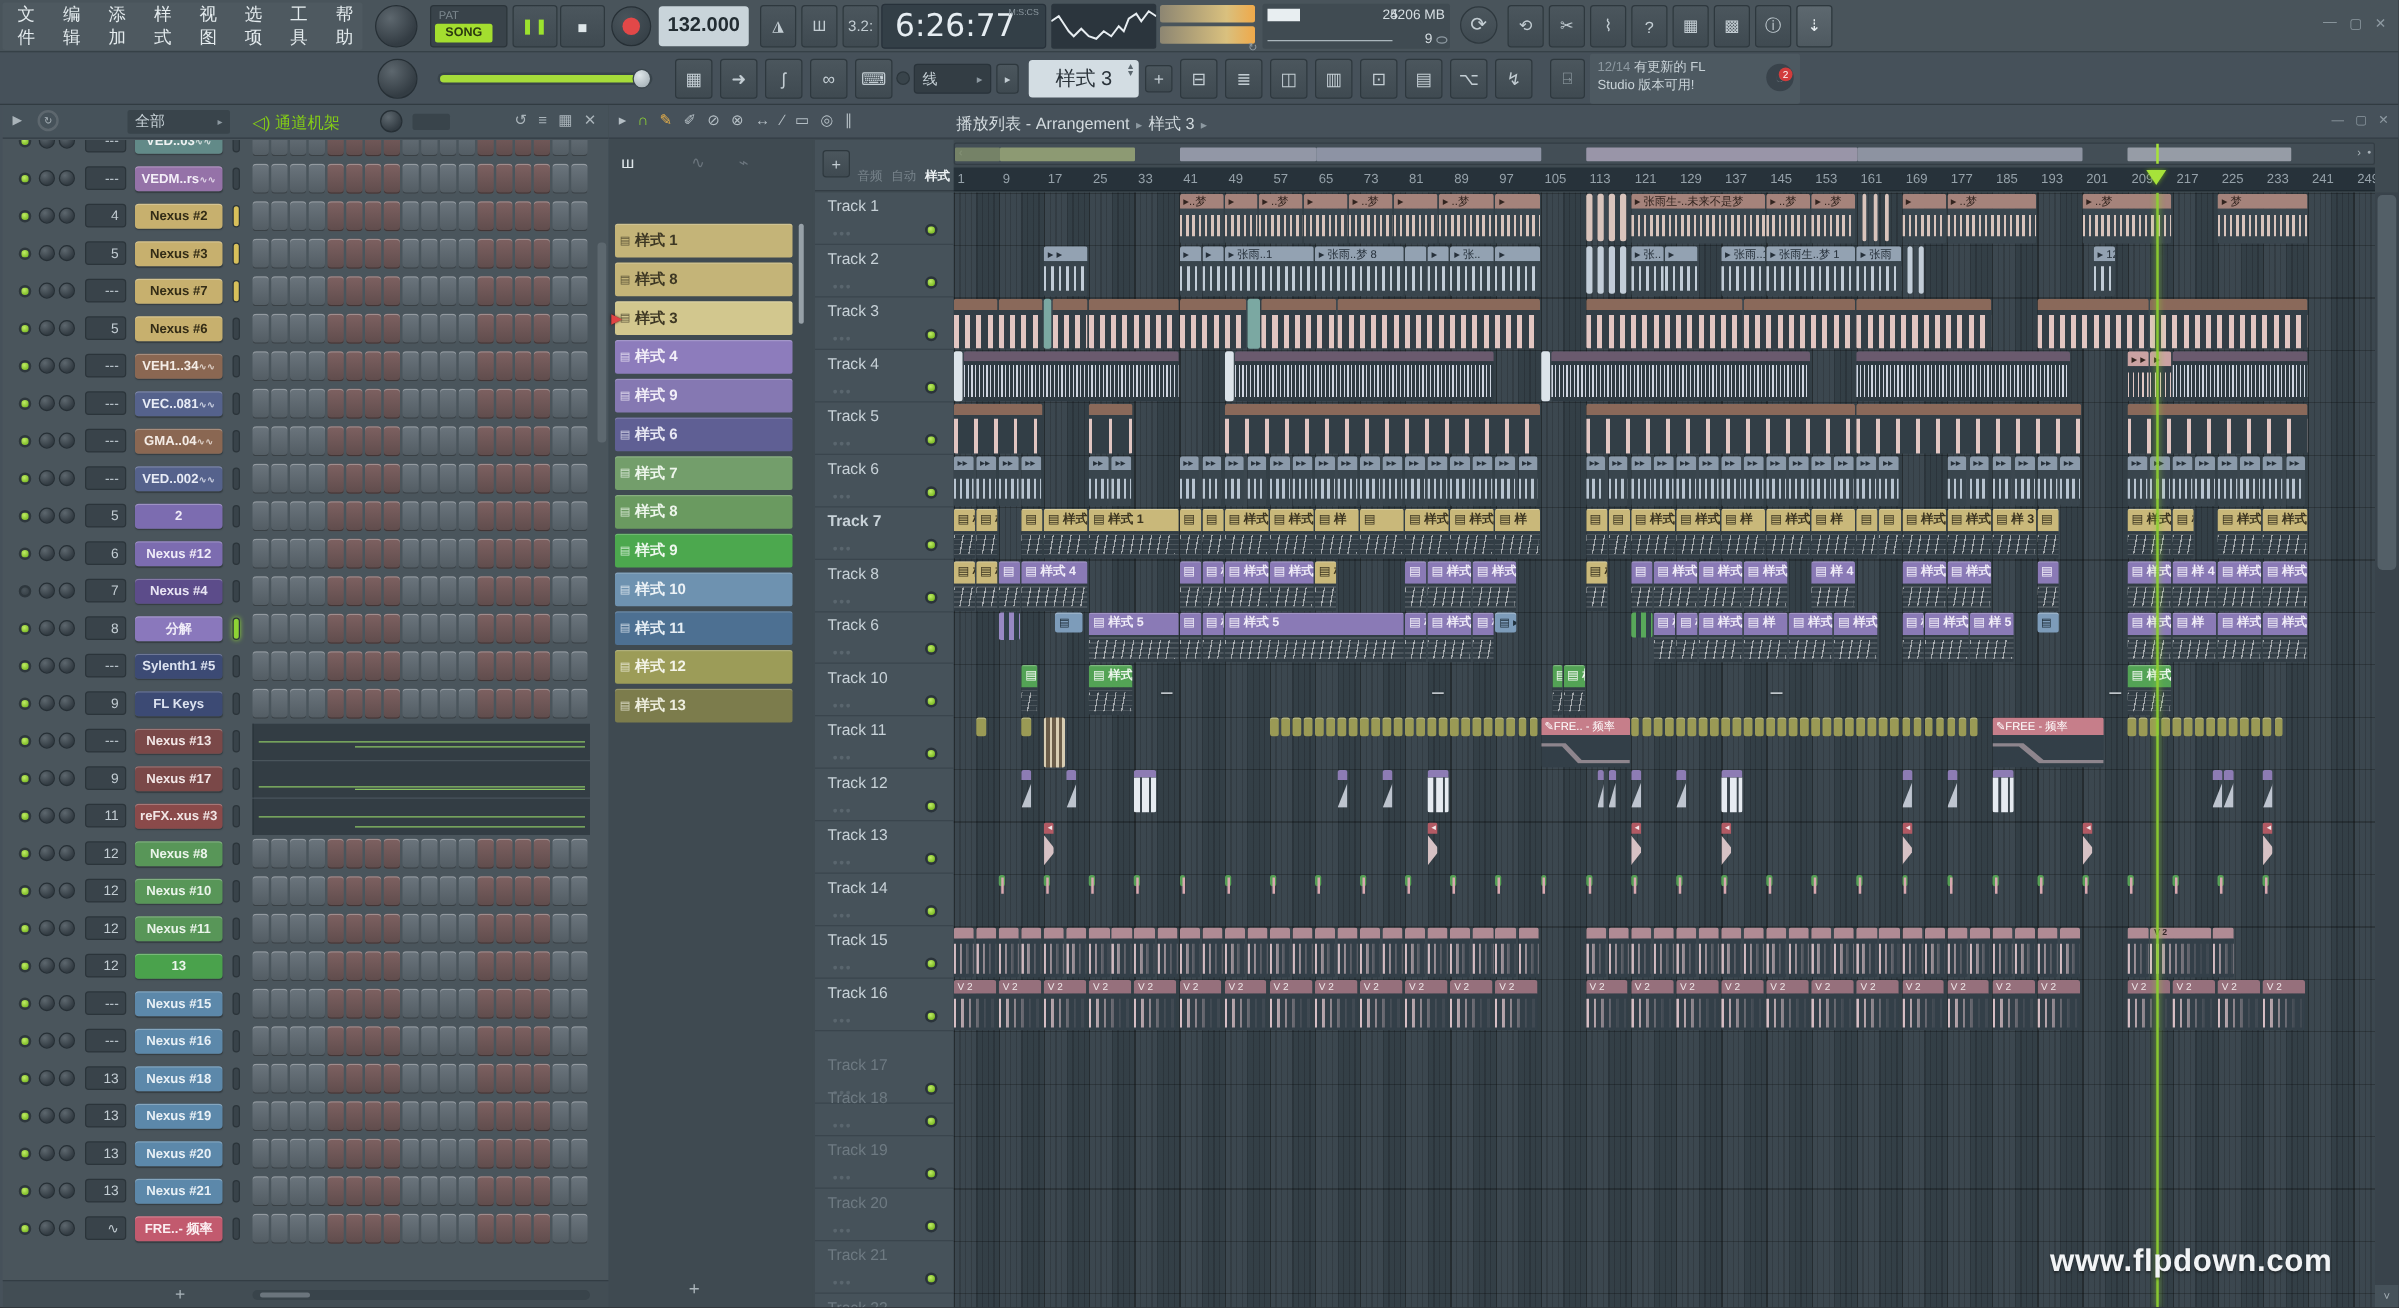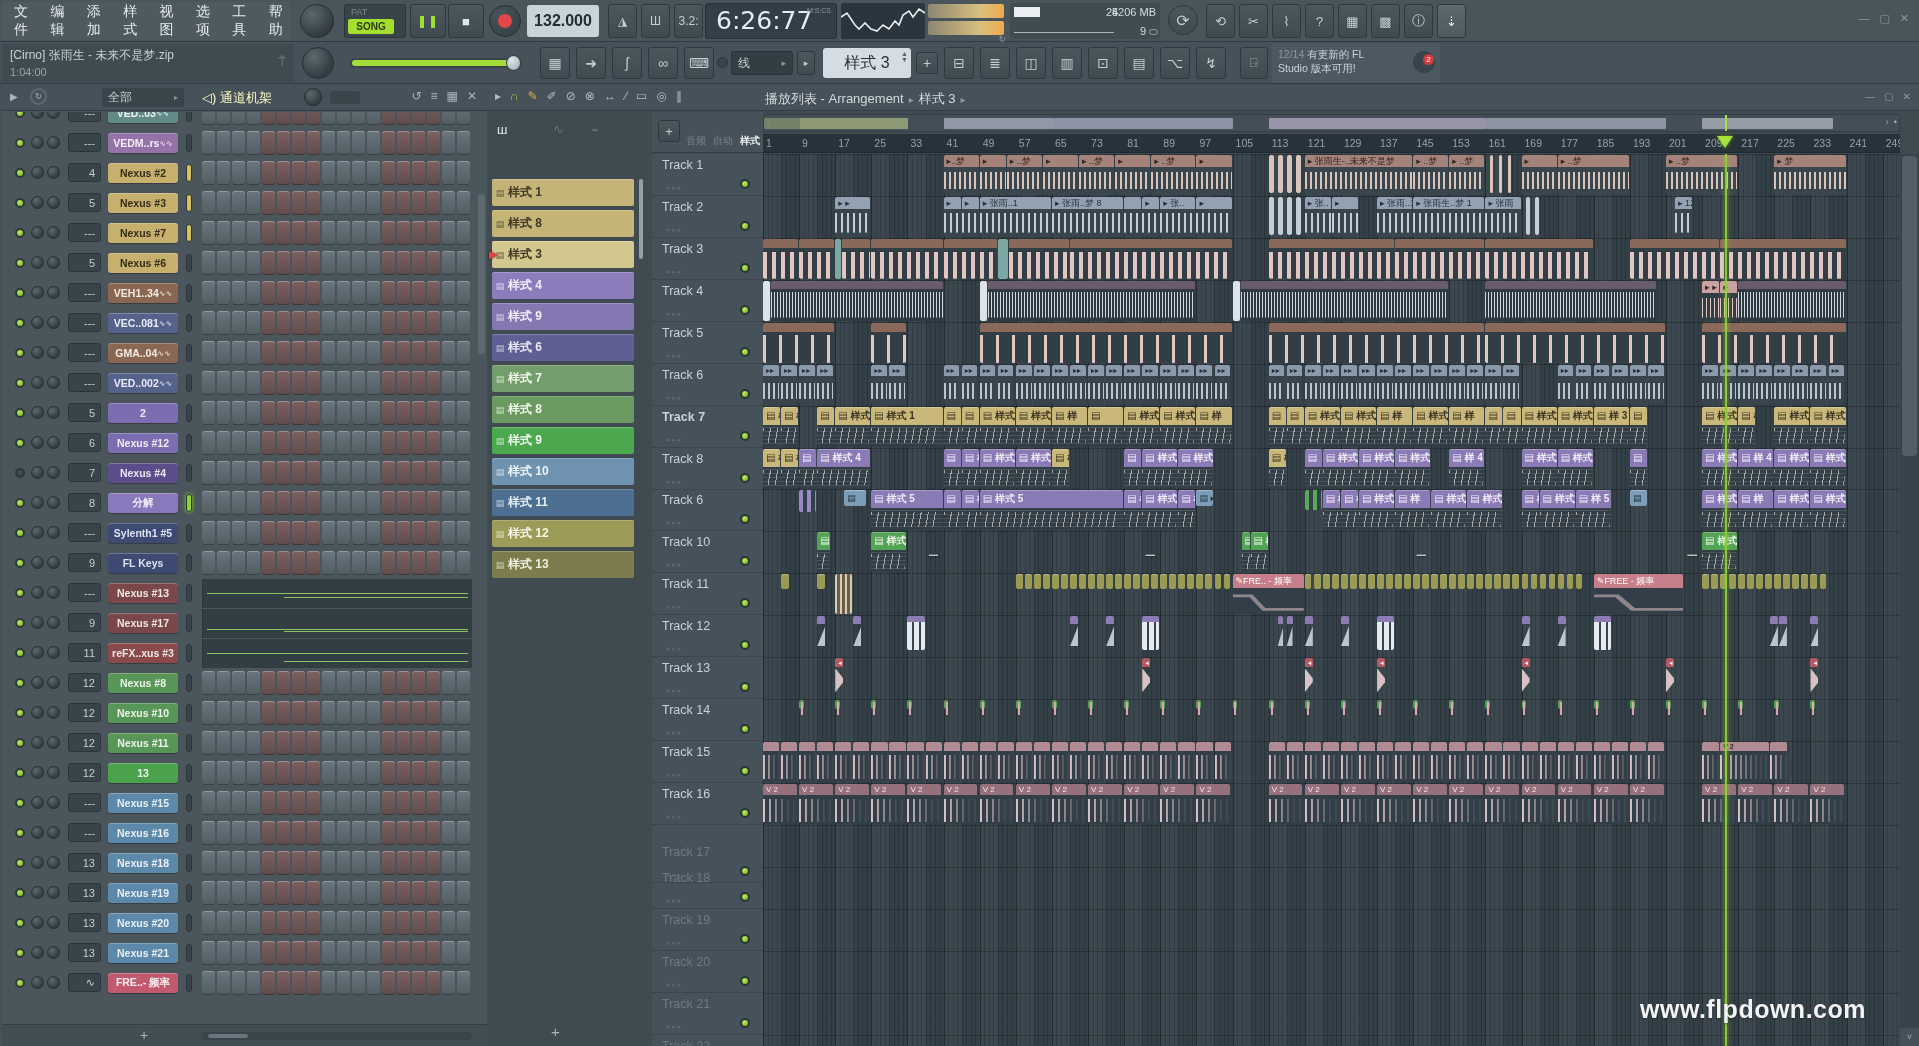--- a/index.html
+++ b/index.html
@@ -71,21 +71,21 @@
   #notice .tx{color:#c9d3d8;}
   #notice .globe{position:absolute;right:5px;top:8px;width:22px;height:22px;border-radius:50%;background:#39434b;color:#aab6bc;font-size:13px;display:flex;align-items:center;justify-content:center;}
   #notice .badge{position:absolute;right:1px;top:3px;width:11px;height:11px;border-radius:50%;background:#d23c3c;color:#fff;font-size:8px;display:flex;align-items:center;justify-content:center;}
   
   #rack{position:absolute;left:2px;top:84px;width:485px;height:962px;background:#4a555c;overflow:hidden;}
   #rack-header{position:absolute;left:0;top:0;width:100%;height:27px;background:#46525a;border-bottom:1px solid #333d44;}
   #rack-header .play{position:absolute;left:8px;top:7px;font-size:10px;color:#aab4ba;}
   #rack-header .loop{position:absolute;left:28px;top:4px;width:17px;height:17px;border-radius:50%;border:2px solid #5d676e;color:#aab4ba;font-size:8px;display:flex;align-items:center;justify-content:center;}
   #rack-filter{position:absolute;left:100px;top:4px;width:82px;height:19px;background:#39444b;border-radius:2px;display:flex;align-items:center;padding:0 6px;font-size:12px;color:#c6d0d6;}
   #rack-filter .ar{margin-left:auto;font-size:8px;color:#8d99a1;}
-  #rack-title{position:absolute;left:200px;top:5px;font-size:13px;color:#fef9c3;}
+  #rack-title{position:absolute;left:200px;top:5px;font-size:13px;color:#84cc16;}
   #rack-knob{position:absolute;left:302px;top:4px;width:18px;height:18px;}
   #rack-mini{position:absolute;left:328px;top:7px;width:30px;height:13px;background:#39444b;border-radius:2px;}
   #rack-tools{position:absolute;right:10px;top:5px;display:flex;gap:9px;font-size:12px;color:#aab4ba;}
   #channels{position:absolute;left:0;top:28px;right:0;bottom:22px;overflow:hidden;}
   .chrow{position:relative;height:30px;}
   .chrow .led{position:absolute;left:13px;top:10px;width:10px;height:10px;border-radius:50%;background:radial-gradient(circle at 40% 35%,#c0ec64,#86c22e 65%);border:2px solid #2e373d;}
   .chrow .led.off{background:radial-gradient(circle at 40% 35%,#4a545b,#333c42);}
   .chrow .k1{position:absolute;left:29px;top:8px;width:13px;height:13px;}
   .chrow .k2{position:absolute;left:45px;top:8px;width:13px;height:13px;}
   .chrow .num{position:absolute;left:66px;top:5px;width:33px;height:19px;background:#39434a;border:1px solid #2b343a;border-radius:3px;
@@ -281,25 +281,20 @@
         <div class="btn hl" style="left: 1437px;">⇣</div>
       </div>
     <div id="win-main">
         <span>—</span>
         <span>▢</span>
         <span>✕</span>
       </div>
   </div>
 
   <div id="bar2">
-    <div id="project">
-      <div class="p1">[Cirno] 张雨生 - 未来不是梦.zip</div>
-      <div class="p2">1:04:00</div>
-      <div class="trash">⍑</div>
-    </div>
     <div id="knob2" class="knob"></div>
     <div id="seek">
       <div class="fill"></div>
       <div class="th"></div>
     </div>
     <div id="b2a">
         <div class="btn" style="left: 540px;">▦</div>
         <div class="btn" style="left: 576px;">➜</div>
         <div class="btn" style="left: 612px;">ʃ</div>
         <div class="btn" style="left: 648px;">∞</div>

